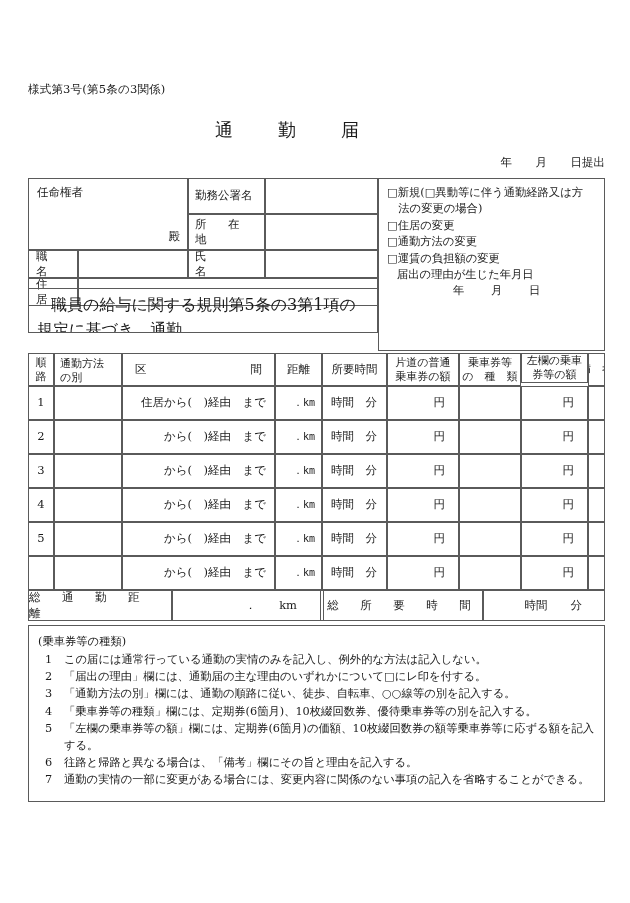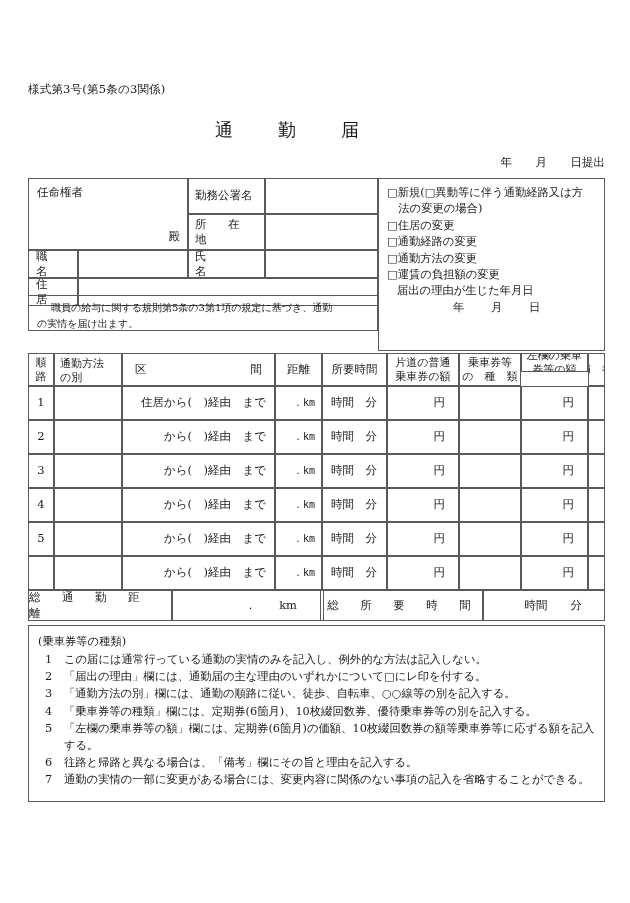--- a/index.html
+++ b/index.html
@@ -74,25 +74,25 @@
   .sp2 { letter-spacing: 8px; }
   .sp3 { letter-spacing: 3px; }
 
   
   #top-table { position: absolute; left: 28px; top: 178px; width: 577px; height: 128px; }
 
   
   .statement {
     position: absolute;
     left: 28px;
-    top: 295px;
+    top: 288px;
     width: 350px;
-    height: 36px;
+    height: 45px;
     box-sizing: border-box;
-    font-size: 10px;
+    font-size: 16px;
     line-height: 1.55;
     padding: 4px 8px 0 8px;
   }
   .statement .ind { text-indent: 14px; display: block; }
 
   
   #route-table { position: absolute; left: 28px; top: 353px; width: 577px; }
   .hdr {
     font-size: 11px;
     text-align: center;
@@ -181,21 +181,20 @@
       <span class="sp3">住　居</span>
     </div>
     <div class="cell bd" style="left:50px; top:100px; width:300px; height:28px;">
       <div class="pad"></div>
     </div>
 
     <div class="cell bd" style="left:350px; top:0px; width:227px; height:173px; padding:6px 8px; line-height:1.45; font-size:11.3px;">
       <div>□新規(□異動等に伴う通勤経路又は方</div>
       <div>　法の変更の場合)</div>
       <div>□住居の変更</div>
-      <div>□通勤経路の変更</div>
       <div>□通勤方法の変更</div>
       <div>□運賃の負担額の変更</div>
       <div style="padding-left:10px;">届出の理由が生じた年月日</div>
       <div style="padding-left:66px;">
         <span style="display:inline-block;width:38px;">年</span><span style="display:inline-block;width:38px;">月</span><span>日</span>
       </div>
     </div>
   </div>
 
   <div class="statement cell bd">
@@ -231,21 +230,21 @@
     <div class="cell bd hdr mid ctr" style="left:359px; top:0px; width:72px; height:33px; flex-direction:column;">
       <div>片道の普通</div>
       <div>乗車券の額</div>
     </div>
 
     <div class="cell bd hdr mid ctr" style="left:431px; top:0px; width:62px; height:33px; flex-direction:column;">
       <div>乗車券等</div>
       <div>の　種　類</div>
     </div>
 
-    <div class="cell bd hdr mid ctr" style="left:493px; top:0px; width:67px; height:19px; flex-direction:column;">
+    <div class="cell bd hdr mid ctr" style="left:493px; top:0px; width:67px; height:30px; flex-direction:column;">
       <div>左欄の乗車</div>
       <div>券等の額</div>
     </div>
 
     <div class="cell bd mid ctr" style="left:560px; top:0px; width:17px; height:33px; font-size:11px;">
       <span style="white-space:nowrap;">備　考</span>
     </div>
 
     <div id="route-rows">
         <div class="cell bd mid rowcell ctr" style="left: 0px; top: 33px; width: 26px; height: 34px; padding: 0px;">

